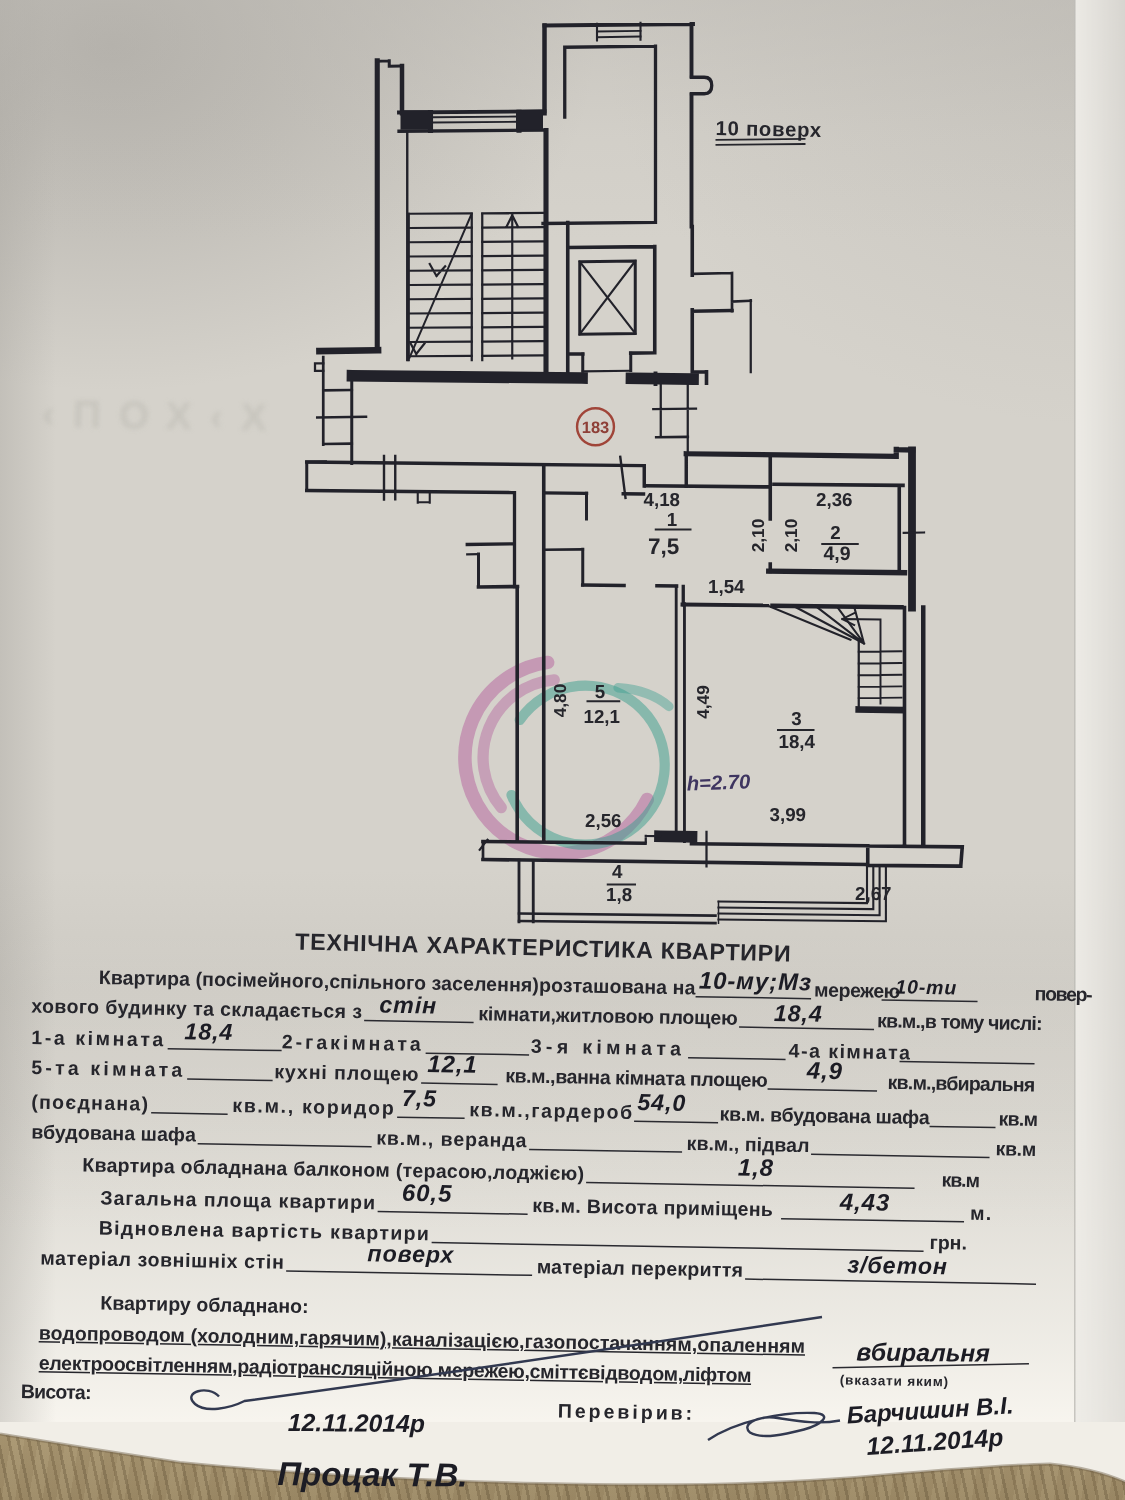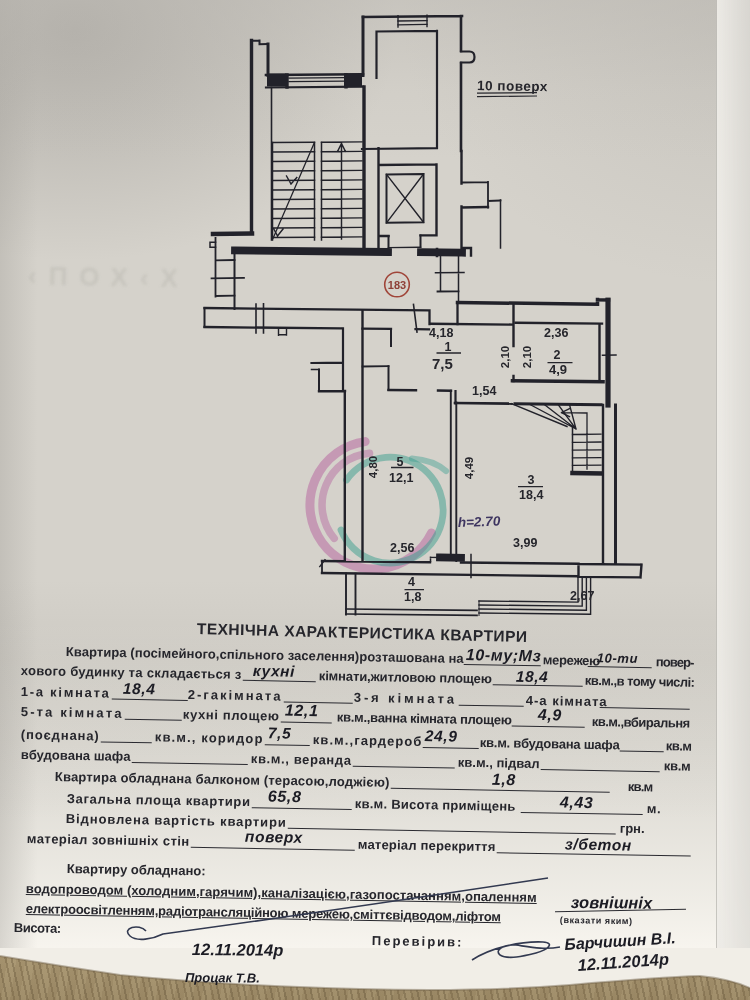--- a/index.html
+++ b/index.html
@@ -154,27 +154,27 @@
       <span style="left:0;letter-spacing:0.47px">ТЕХНІЧНА ХАРАКТЕРИСТИКА КВАРТИРИ</span>
     </div>
 
  <div class="fl" style="left:66px;top:645px;transform:rotate(1deg)">
   <span style="left:0;letter-spacing:0.07px">Квартира (посімейного,спільного заселення)розташована на</span>
   <i class="u" style="left:398px;width:77px"></i>
   <span class="hw" style="left:400px;top:-4px;font-size:16px">10-му;Мз</span>
   <span style="left:477px;letter-spacing:-0.3px">мережею</span>
   <i class="u" style="left:522px;width:64px"></i>
   <span class="hw" style="left:531px;top:-3px;font-size:13px">10-ти</span>
-  <span style="left:590px;letter-spacing:-0.9px">повер-</span>
+  <span style="left:624px;letter-spacing:-0.9px">повер-</span>
  </div>
 
  <div class="fl" style="left:21px;top:664px;transform:rotate(1deg)">
   <span style="left:0;letter-spacing:0.28px">хового будинку та складається з</span>
   <i class="u" style="left:222px;width:73px"></i>
-  <span class="hw" style="left:232px;top:-4.5px;font-size:15.5px">кухні</span>
+  <span class="hw" style="left:232px;top:-4.5px;font-size:15.5px">стін</span>
   <span style="left:298px;letter-spacing:-0.13px">кімнати,житловою площею</span>
   <i class="u" style="left:472px;width:90px"></i>
   <span class="hw" style="left:495px;top:-3px;font-size:15.5px">18,4</span>
   <span style="left:564px;letter-spacing:-0.53px">кв.м.,в тому числі:</span>
  </div>
 
  <div class="fl" style="left:21px;top:684.5px;transform:rotate(1deg)">
   <span style="left:0;letter-spacing:1.72px">1-а кімната</span>
   <i class="u" style="left:91px;width:76px"></i>
   <span class="hw" style="left:102px;top:-5px;font-size:15.5px">18,4</span>
@@ -199,21 +199,21 @@
  </div>
 
  <div class="fl" style="left:21px;top:727.5px;transform:rotate(1deg)">
   <span style="left:0;letter-spacing:0.87px">(поєднана)</span>
   <i class="u" style="left:80px;width:51px"></i>
   <span style="left:134px;letter-spacing:1.13px">кв.м., коридор</span>
   <i class="u" style="left:244px;width:45px"></i>
   <span class="hw" style="left:247px;top:-6px;font-size:15.5px">7,5</span>
   <span style="left:292px;letter-spacing:1.08px">кв.м.,гардероб</span>
   <i class="u" style="left:402px;width:56px"></i>
-  <span class="hw" style="left:404px;top:-6px;font-size:15.5px">24,9</span>
+  <span class="hw" style="left:404px;top:-6px;font-size:15.5px">54,0</span>
   <span style="left:459px;letter-spacing:-0.22px">кв.м. вбудована шафа</span>
   <i class="u" style="left:599px;width:44px"></i>
   <span style="left:645px;letter-spacing:-0.49px">кв.м</span>
  </div>
 
  <div class="fl" style="left:21px;top:748px;transform:rotate(1deg)">
   <span style="left:0;letter-spacing:0.04px">вбудована шафа</span>
   <i class="u" style="left:111px;width:116px"></i>
   <span style="left:230px;letter-spacing:0.62px">кв.м., веранда</span>
   <i class="u" style="left:332px;width:102px"></i>
@@ -225,21 +225,21 @@
  <div class="fl" style="left:55px;top:770px;transform:rotate(1deg)">
   <span style="left:0;letter-spacing:0.19px">Квартира обладнана балконом (терасою,лоджією)</span>
   <i class="u" style="left:336px;width:219px"></i>
   <span class="hw" style="left:437px;top:-5.5px;font-size:16px">1,8</span>
   <span style="left:573px;letter-spacing:-0.74px">кв.м</span>
  </div>
 
  <div class="fl" style="left:67px;top:792px;transform:rotate(1deg)">
   <span style="left:0;letter-spacing:0.67px">Загальна площа квартири</span>
   <i class="u" style="left:185px;width:100px"></i>
-  <span class="hw" style="left:201px;top:-6px;font-size:16px">65,8</span>
+  <span class="hw" style="left:201px;top:-6px;font-size:16px">60,5</span>
   <span style="left:288px;letter-spacing:0.24px">кв.м. Висота приміщень</span>
   <i class="u" style="left:454px;width:122px"></i>
   <span class="hw" style="left:493px;top:-5px;font-size:16px">4,43</span>
   <span style="left:580px;letter-spacing:0.77px">м.</span>
  </div>
 
  <div class="fl" style="left:66px;top:812px;transform:rotate(1deg)">
   <span style="left:0;letter-spacing:0.87px">Відновлена вартість квартири</span>
   <i class="u" style="left:222px;width:328px"></i>
   <span style="left:554px;letter-spacing:0.0px">грн.</span>
@@ -254,34 +254,34 @@
   <span class="hw" style="left:538px;top:-4px;font-size:15.5px">з/бетон</span>
  </div>
 
  <div class="fl" style="left:67px;top:861.5px;transform:rotate(1deg)">
       <span style="left:0;letter-spacing:0.03px">Квартиру обладнано:</span>
     </div>
 
  <div class="fl" style="left:26px;top:881.5px;transform:rotate(1deg)">
   <span style="left:0;text-decoration:underline;letter-spacing:0.06px">водопроводом (холодним,гарячим),каналізацією,газопостачанням,опаленням</span>
  </div>
- <div class="hw" style="left:571px;top:893px;font-size:16.5px;transform:rotate(.5deg)">зовнішніх</div>
+ <div class="hw" style="left:571px;top:893px;font-size:16.5px;transform:rotate(.5deg)">вбиральня</div>
  <div style="position:absolute;left:555px;top:910px;width:131px;border-top:1.4px solid #2a2a30;transform:rotate(-1.2deg)"></div>
  <div class="fl" style="left:560px;top:913.5px;font-size:9px;transform:rotate(1deg)">
       <span style="left:0;letter-spacing:0.56px">(вказати яким)</span>
     </div>
 
  <div class="fl" style="left:26px;top:901.5px;transform:rotate(1deg)">
   <span style="left:0;text-decoration:underline;letter-spacing:-0.19px">електроосвітленням,радіотрансляційною мережею,сміттєвідводом,ліфтом</span>
  </div>
 
  <div class="fl" style="left:14px;top:921px;transform:rotate(1deg)">
       <span style="left:0;letter-spacing:-0.5px">Висота:</span>
     </div>
- <div class="hw" style="left:185px;top:970px;font-size:13px;transform:rotate(.5deg)">Процак Т.В.</div>
+ <div class="hw" style="left:185px;top:970px;font-size:22px;transform:rotate(.5deg)">Процак Т.В.</div>
  <div class="hw" style="left:192px;top:940px;font-size:16.5px;transform:rotate(.5deg)">12.11.2014р</div>
  <div class="fl" style="left:372px;top:933.5px;transform:rotate(1deg)">
       <span style="left:0;letter-spacing:2.0px">Перевірив:</span>
     </div>
  <div class="hw" style="left:564px;top:936px;font-size:16px;transform:rotate(-3.5deg)">Барчишин В.І.</div>
  <div class="hw" style="left:577px;top:956px;font-size:16.5px;transform:rotate(-4deg)">12.11.2014р</div>
 
  <svg width="750" height="1000" viewBox="0 0 750 1000" style="position:absolute;left:0;top:0;pointer-events:none">
   <path d="M146,931 C139,923 121,928 130,936 C137,942 153,939 163,934 Q310,914 548,878" fill="none" stroke="#323950" stroke-width="1.6"></path>
   <path d="M472,960 C490,948 520,941 543,942 C556,943 547,950 536,953 C524,956 508,960 500,955 C494,950 504,944 516,945 C530,947 544,950 560,947" fill="none" stroke="#323950" stroke-width="1.6"></path>

